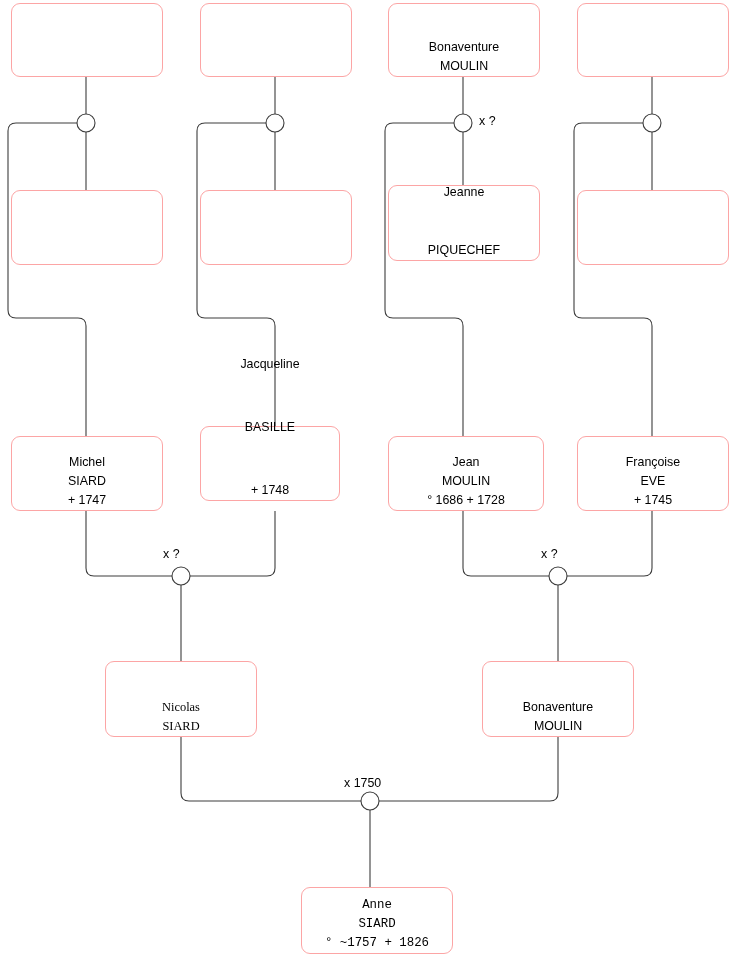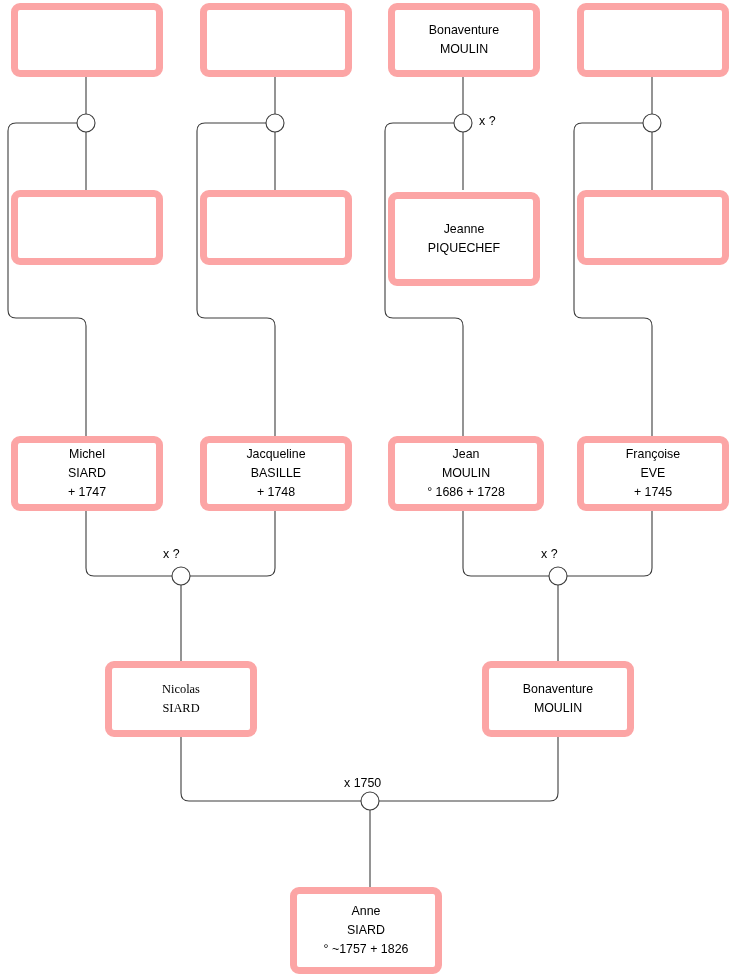--- a/index.html
+++ b/index.html
@@ -22,27 +22,27 @@
   #chart-svg {
     position: absolute;
     left: 0;
     top: 0;
     width: 740px;
     height: 975px;
   }
   .person-box {
     position: absolute;
     box-sizing: border-box;
-    border: 7px solid #fca5a5;
+    border: 1px solid #fca5a5;
     border-radius: 9px;
     background: #ffffff;
     display: flex;
     flex-direction: column;
     align-items: center;
-    justify-content: center;
+    justify-content: flex-end;
     line-height: 1.52;
   }
   .person-line {
     display: block;
     text-align: center;
     color: #000000;
     font-size: 12.4px;
     white-space: nowrap;
   }
   .person-line:empty { display: none; }
@@ -130,39 +130,39 @@
     
     
   </div>
 
   <div class="person-box" style="left:200px;top:190px;width:152px;height:75px;">
     
     
     
   </div>
 
-  <div class="person-box" style="left:388px;top:192px;width:152px;height:94px;">
+  <div class="person-box" style="left:388px;top:185px;width:152px;height:76px;gap:39px;">
     <span class="person-line">Jeanne</span>
     <span class="person-line">PIQUECHEF</span>
 
   </div>
 
   <div class="person-box" style="left:577px;top:190px;width:152px;height:75px;">
     
     
     
   </div>
 
   <div class="person-box" style="left:11px;top:436px;width:152px;height:75px;">
     <span class="person-line">Michel</span>
     <span class="person-line">SIARD</span>
     <span class="person-line">+ 1747</span>
   </div>
 
-  <div class="person-box" style="left:200px;top:436px;width:152px;height:75px;">
+  <div class="person-box" style="left:200px;top:426px;width:140px;height:75px;gap:44px;">
     <span class="person-line">Jacqueline</span>
     <span class="person-line">BASILLE</span>
     <span class="person-line">+ 1748</span>
   </div>
 
   <div class="person-box" style="left:388px;top:436px;width:156px;height:75px;">
     <span class="person-line">Jean</span>
     <span class="person-line">MOULIN</span>
     <span class="person-line">° 1686 + 1728</span>
   </div>
@@ -178,21 +178,21 @@
     <span class="person-line">SIARD</span>
 
   </div>
 
   <div class="person-box" style="left:482px;top:661px;width:152px;height:76px;">
     <span class="person-line">Bonaventure</span>
     <span class="person-line">MOULIN</span>
 
   </div>
 
-  <div class="person-box" style="left:290px;top:887px;width:152px;height:87px;">
+  <div class="person-box" style="left:301px;top:887px;width:152px;height:67px;font-family:Liberation Mono, monospace;">
     <span class="person-line">Anne</span>
     <span class="person-line">SIARD</span>
     <span class="person-line">° ~1757 + 1826</span>
   </div>
 
   <span class="union-label" style="left:479px;top:114px;">x ?</span>
   <span class="union-label" style="left:163px;top:547px;">x ?</span>
   <span class="union-label" style="left:541px;top:547px;">x ?</span>
   <span class="union-label" style="left:344px;top:776px;">x 1750</span>
 

